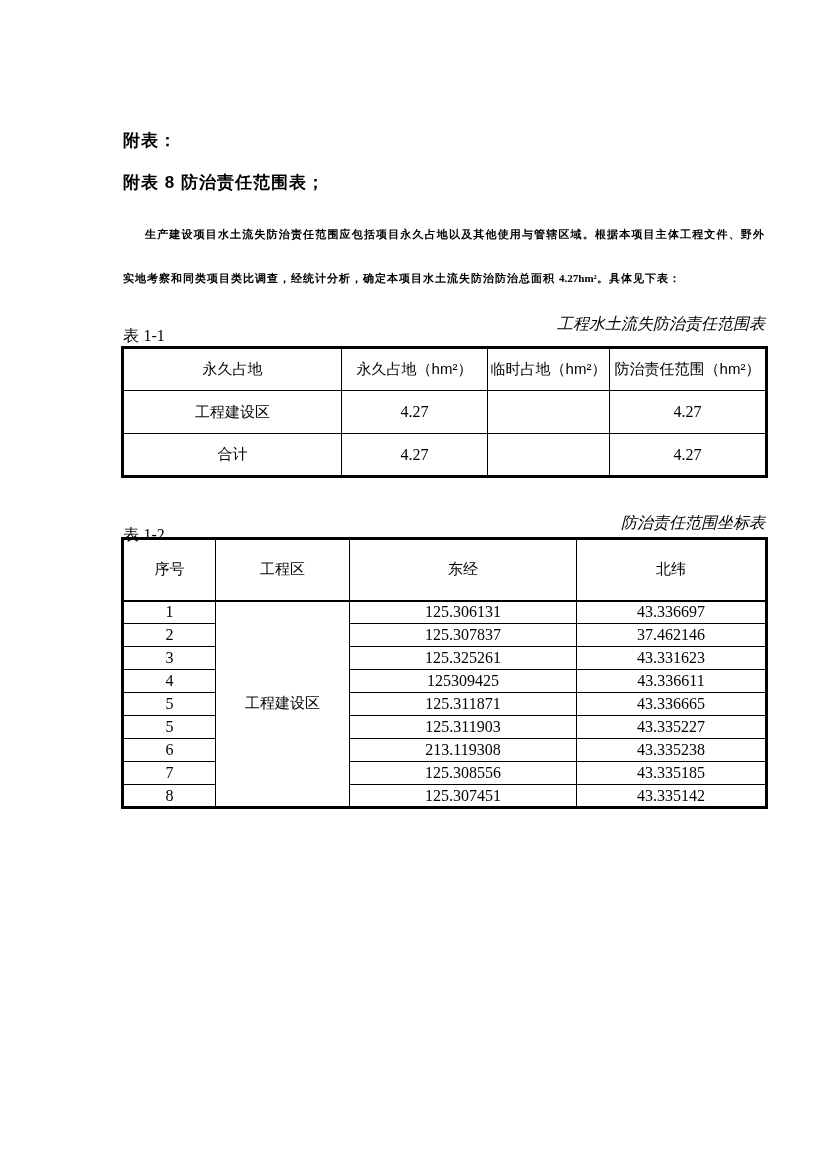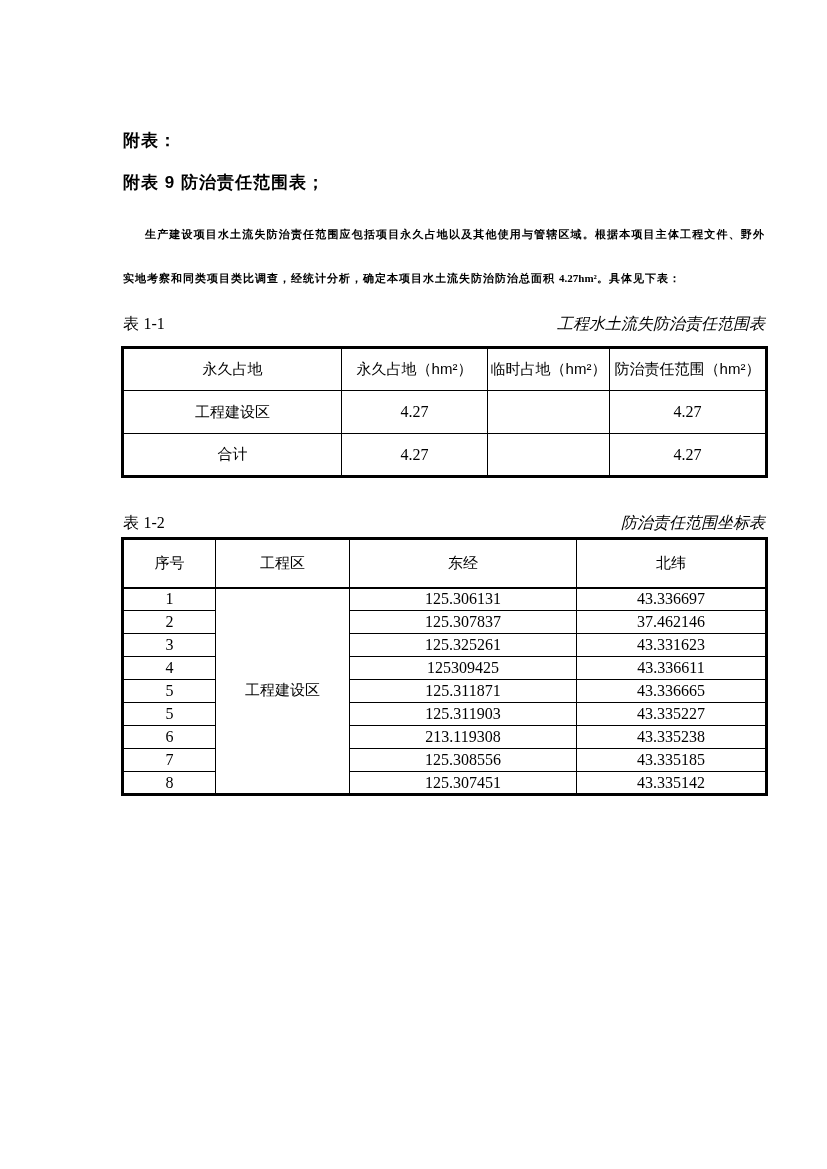--- a/index.html
+++ b/index.html
@@ -43,21 +43,21 @@
     position: relative;
     height: 20px;
     font-size: 16px;
     line-height: 20px;
   }
   .cap1 { margin-top: 14px; }
   .cap2 { margin-top: 35px; }
   .cap-label {
     position: absolute;
     left: 2px;
-    top: 0;
+    top: 12px;
     white-space: nowrap;
   }
   .cap-title {
     display: block;
     text-align: right;
     font-style: italic;
   }
   table {
     border-collapse: collapse;
     table-layout: fixed;
@@ -69,33 +69,33 @@
   th, td {
     border: 1px solid #000000;
     text-align: center;
     vertical-align: middle;
     font-weight: normal;
     font-size: 15px;
     padding: 0;
     overflow: hidden;
   }
   .t1 tr { height: 43px; }
-  .t2 tr.hdr { height: 49px; }
+  .t2 tr.hdr { height: 62px; }
   .t2 tr { height: 23px; }
   .t2 tr.hdr th { border-bottom: 2px solid #000000; }
   td.num, span.cellnum { font-family: "Liberation Serif", serif; font-size: 16px; }
 </style>
 </head>
 <body>
 
 <div class="content">
 
   <div class="heading h1">附表：</div>
 
-  <div class="heading h2">附表 9 防治责任范围表；</div>
+  <div class="heading h2">附表 8 防治责任范围表；</div>
 
   <p class="para"><span>生产建设项目水土流失防治责任范围应包括项目永久占地以及其他使用与管辖区域。根据本项目主体工程文件、野外实地考察和同类项目类比调查，经统计分析，确定本项目水土流失防治防治总面积 </span><span class="num">4.27hm²</span><span>。具体见下表：</span></p>
 
   <div class="caption cap1">
     <span class="cap-label"><span>表</span> <span class="num">1-1</span></span>
     <span class="cap-title">工程水土流失防治责任范围表</span>
   </div>
 
   <table class="t1">
     <colgroup>

